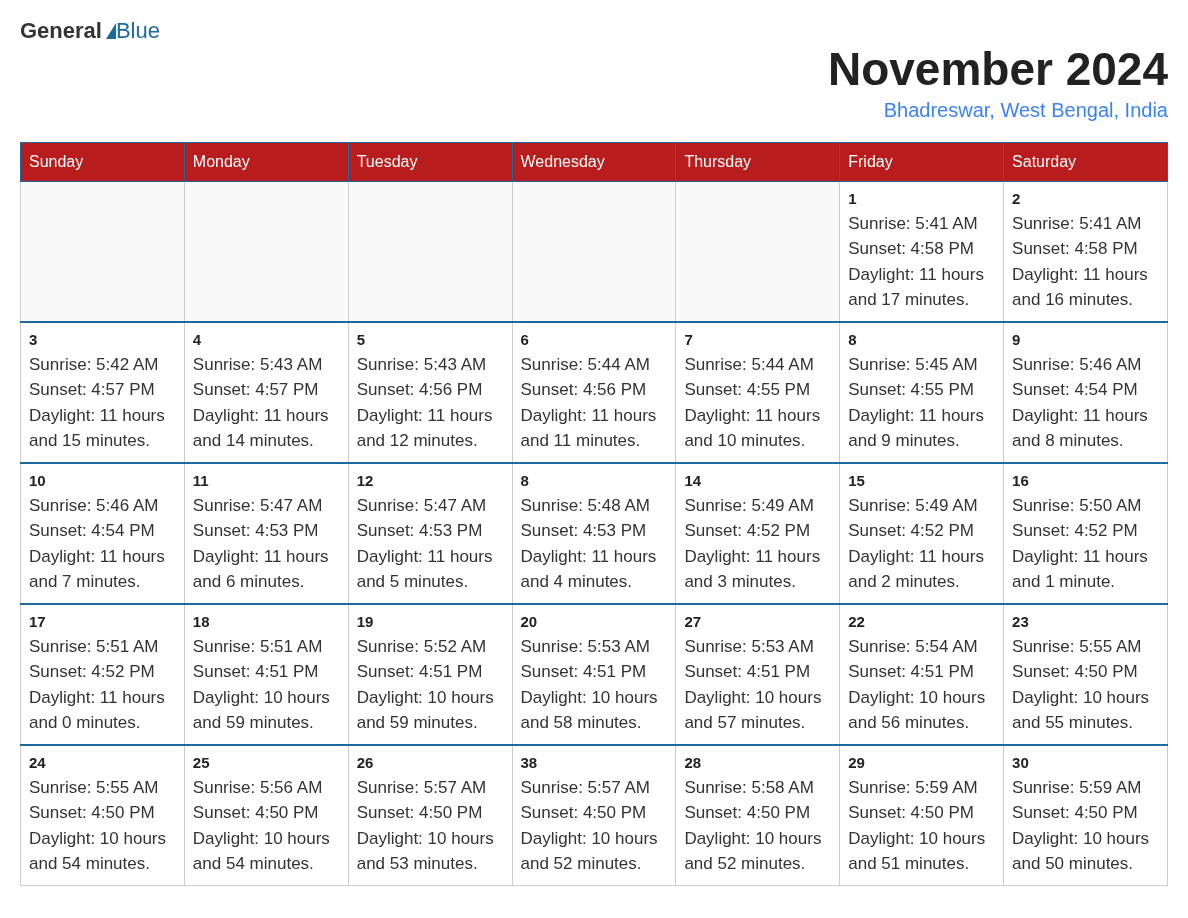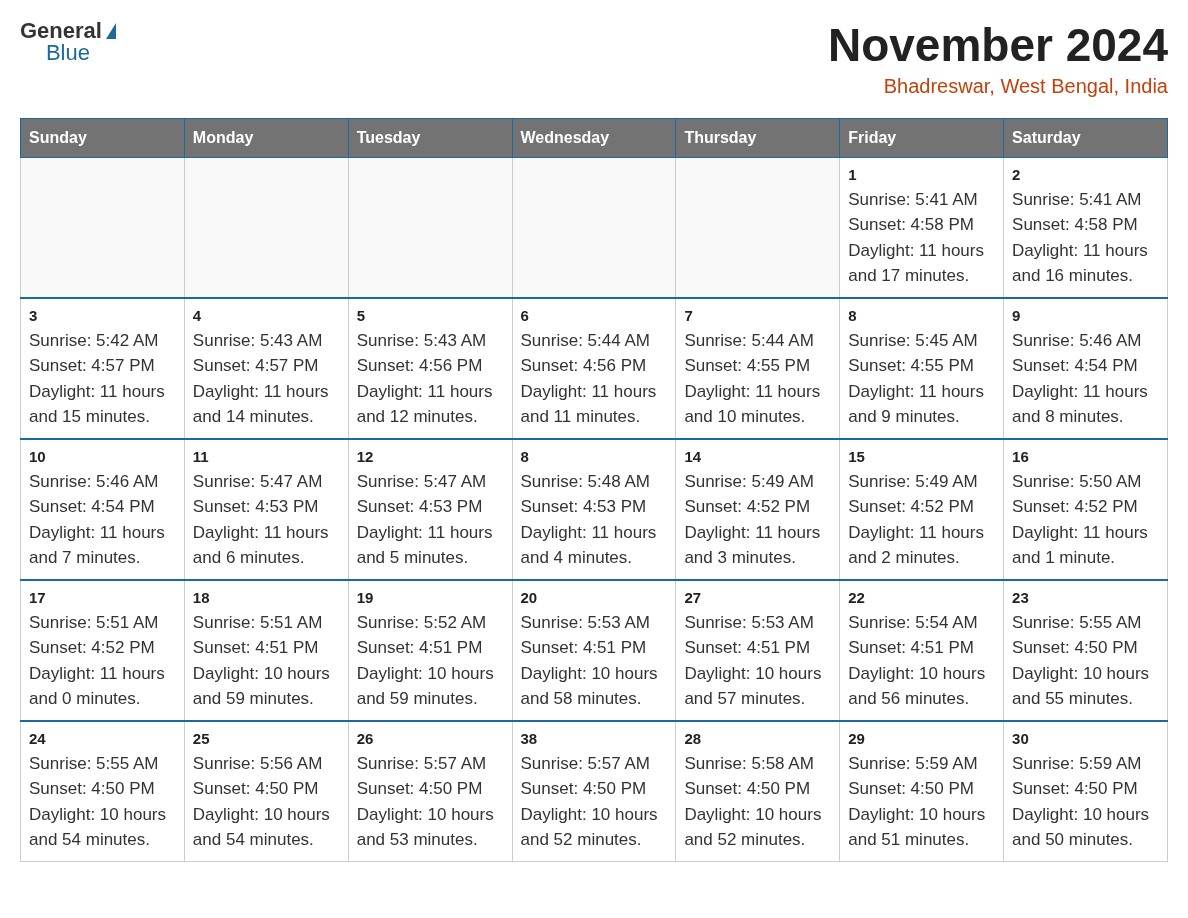--- a/index.html
+++ b/index.html
@@ -10,22 +10,22 @@
       padding: 20px;
     }
     .header {
       display: flex;
       justify-content: space-between;
       align-items: flex-start;
       margin-bottom: 20px;
     }
     .logo {
       display: flex;
-      flex-direction: column;
-      align-items: center;
+      flex-direction: row;
+      align-items: flex-end;
     }
     .logo-general {
       font-size: 22px;
       font-weight: bold;
       color: #333;
       line-height: 1;
     }
     .logo-blue {
       font-size: 22px;
       font-weight: normal;
@@ -36,43 +36,44 @@
       display: inline-block;
       width: 0;
       height: 0;
       border-left: 10px solid transparent;
       border-bottom: 16px solid #1a6aa0;
       margin-left: 2px;
       vertical-align: middle;
     }
     .title-section {
       text-align: right;
+      margin-top: 24px;
     }
     .month-title {
       font-size: 46px;
       font-weight: bold;
       color: #222;
       line-height: 1.1;
     }
     .location {
       font-size: 20px;
-      color: #c2410c;
+      color: #3b82f6;
       margin-top: 4px;
     }
     .calendar {
       width: 100%;
       border-collapse: collapse;
       border: 1px solid #aaa;
     }
     .calendar th {
-      background-color: #737373;
+      background-color: #b91c1c;
       color: #fff;
       padding: 10px 8px;
       font-size: 16px;
-      font-weight: bold;
+      font-weight: normal;
       text-align: left;
       border: 1px solid #1a6aa0;
     }
     .calendar td {
       vertical-align: top;
       padding: 8px;
       border: 1px solid #ccc;
       width: 14.28%;
       min-height: 110px;
       height: 110px;

